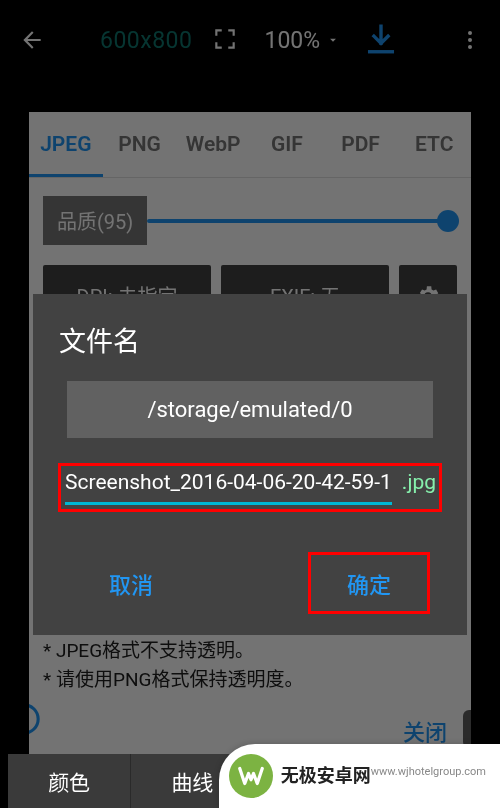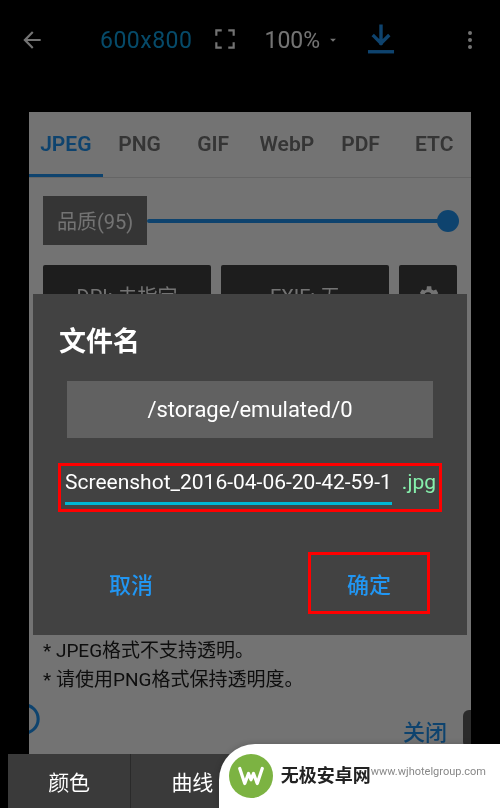--- a/index.html
+++ b/index.html
@@ -11,21 +11,21 @@
       background: #000;
     }
     
     .top-toolbar {
       height: 80px; width: 100%;
       display: flex; align-items: center;
       background: #000; color: #fff;
       padding: 0 16px;
     }
     .tb-back { width: 32px; height: 32px; display: flex; align-items: center; justify-content: center; }
-    .tb-dim  { flex: 0 0 auto; margin-left: 52px; font-size: 23px; color: #0ea5e9; letter-spacing: 0.5px; }
+    .tb-dim  { flex: 0 0 auto; margin-left: 52px; font-size: 23px; color: #0f766e; letter-spacing: 0.5px; }
     .tb-fs   { margin-left: 20px; width: 28px; height: 28px; }
     .tb-zoom { margin-left: 24px; font-size: 23px; display: flex; align-items: center; gap: 6px; }
     .tb-dl   { margin-left: 24px; width: 36px; height: 36px; }
     .tb-more { margin-left: auto; width: 28px; height: 28px; display: flex; align-items: center; justify-content: center; }
     .tb-dl svg path, .tb-dl svg line { stroke: #2196f3; }
     
     .dialog1-scrim {
       position: absolute; top: 0; left: 0; right: 0; bottom: 0;
     }
     .dialog1 {
@@ -94,21 +94,21 @@
     .dialog2-scrim {
       position: absolute; top: 0; left: 0; right: 0; bottom: 0;
       background: rgba(0,0,0,.55);
     }
     .dialog2 {
       position: absolute;
       top: 294px; left: 33px; right: 33px;
       background: #424242; color: #fff;
       padding: 26px 26px 16px;
     }
-    .d2-title { font-size: 27px; margin-bottom: 22px; font-weight: 700; }
+    .d2-title { font-size: 27px; margin-bottom: 22px; font-weight: 400; }
     .path-box {
       background: #616161; text-align: center;
       font-size: 22px; padding: 16px 10px;
       margin: 0 8px 26px;
     }
     .fname-row {
       display: flex; align-items: flex-start; gap: 10px;
       margin-bottom: 42px;
     }
     .fname-input-wrap { flex: 1; position: relative; }
@@ -196,22 +196,22 @@
       </svg>
   </div>
 </div>
 
 <div class="dialog1-scrim"></div>
 <div class="dialog1">
 
   <div class="format-tabs">
     <div class="format-tab active">JPEG</div>
     <div class="format-tab">PNG</div>
+    <div class="format-tab">WebP</div>
     <div class="format-tab">GIF</div>
-    <div class="format-tab">WebP</div>
     <div class="format-tab">PDF</div>
     <div class="format-tab">ETC</div>
   </div>
 
   <div class="d1-body">
     <div class="quality-row">
       <div class="quality-label">品质(95)</div>
       <div class="slider">
         <div class="slider-track"></div>
         <div class="slider-thumb"></div>

